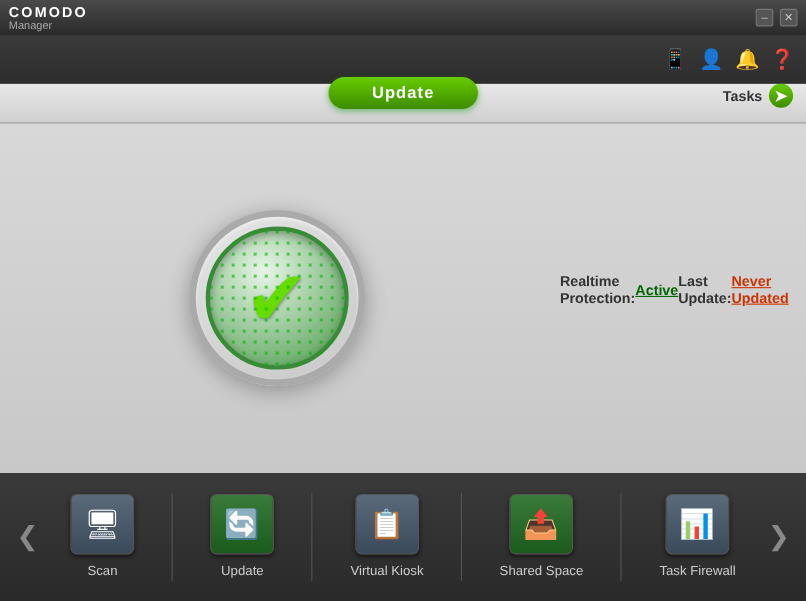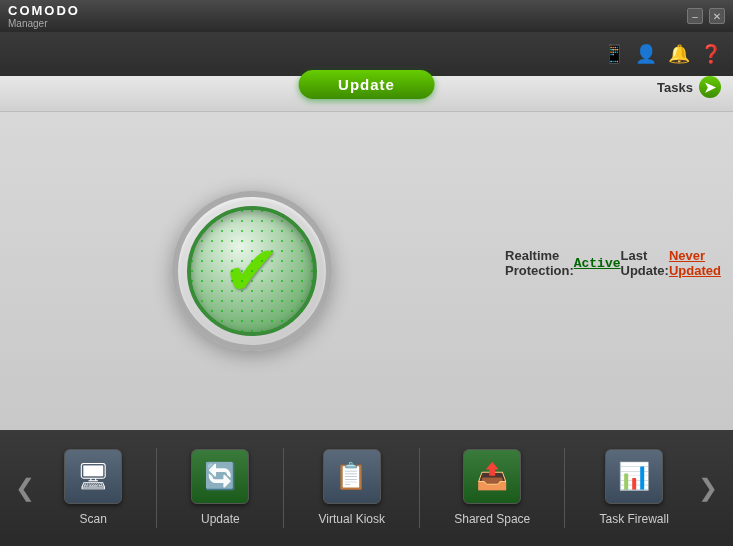--- a/index.html
+++ b/index.html
@@ -233,21 +233,20 @@
       font-size: 13px;
       color: #333;
       font-weight: bold;
     }
     .status-val {
       font-size: 13px;
       color: #006600;
       font-weight: bold;
       text-decoration: underline;
       cursor: pointer;
-      font-family: Liberation Mono, monospace;
     }
     .status-val-red {
       font-size: 13px;
       color: #cc3300;
       font-weight: bold;
       text-decoration: underline;
       cursor: pointer;
     }
     .game-mode-row {
       display: flex;

